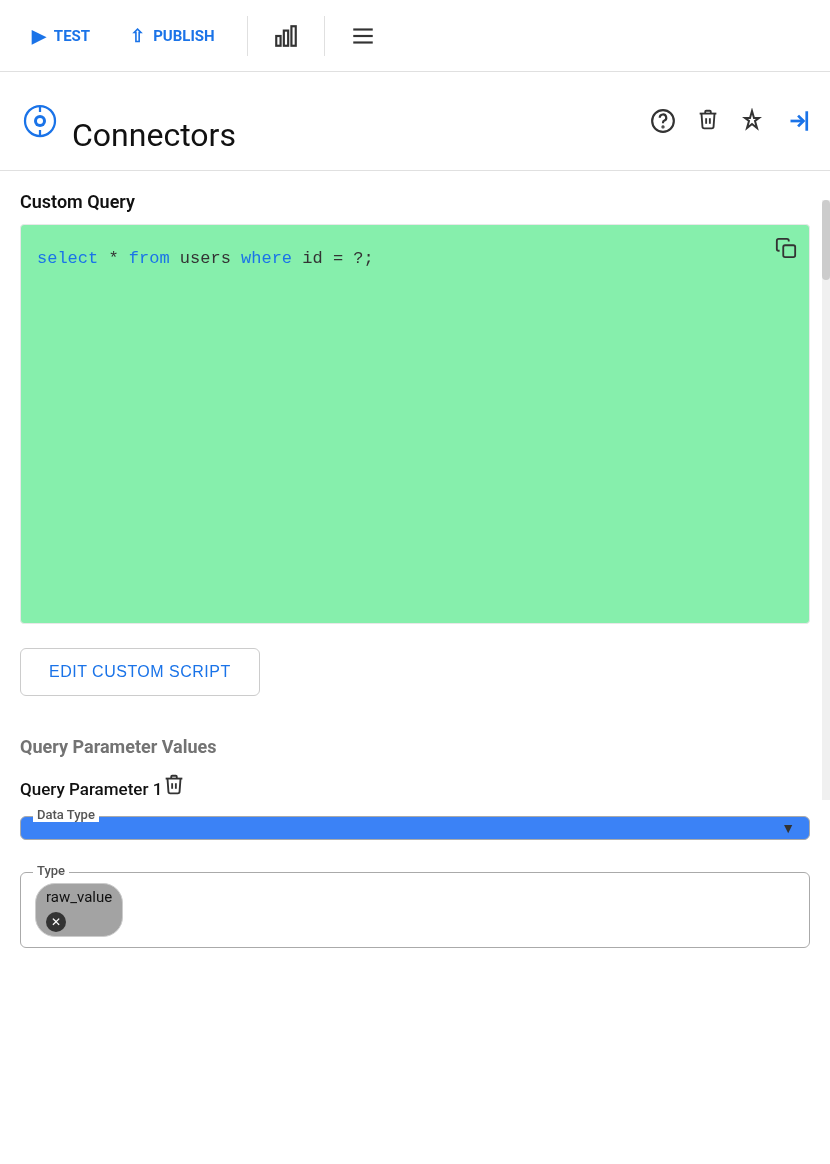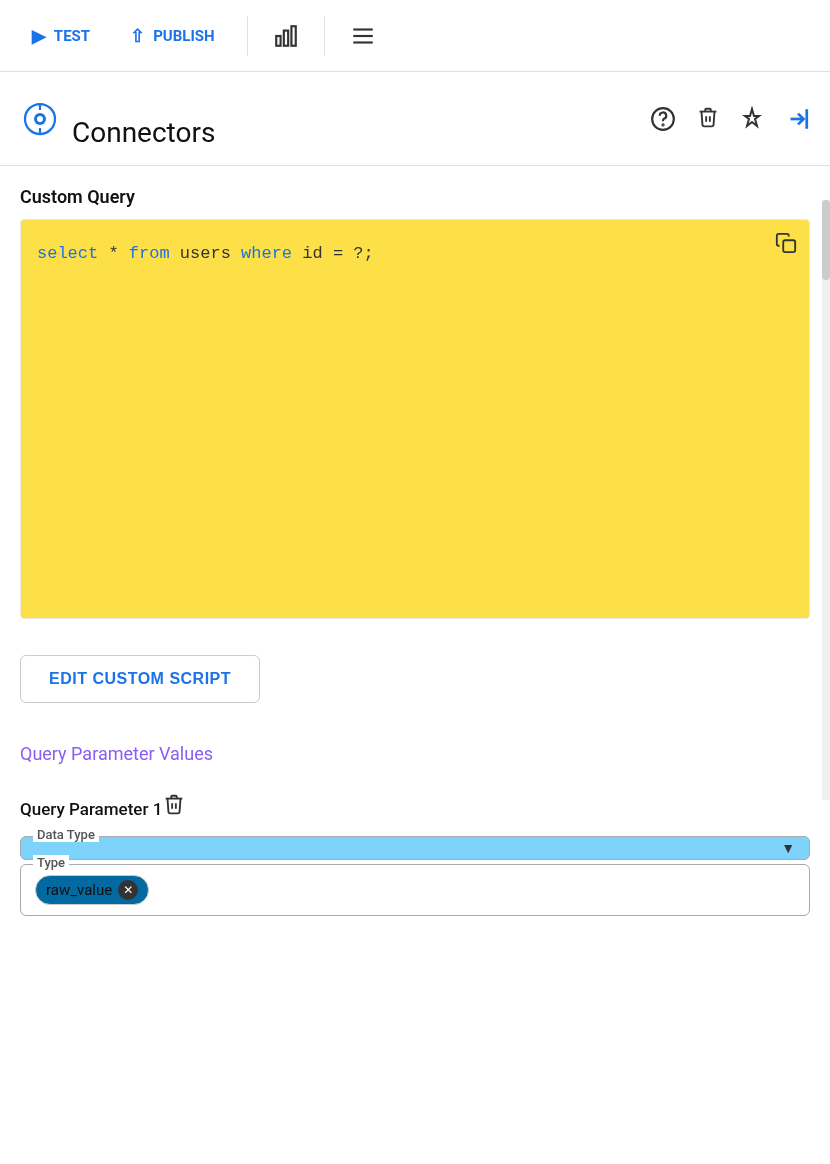--- a/index.html
+++ b/index.html
@@ -61,21 +61,21 @@
     .page-header-icon {
       width: 40px;
       height: 40px;
       display: flex;
       align-items: center;
       justify-content: center;
       color: #1a73e8;
       font-size: 22px;
     }
     .page-title {
-      font-size: 28px;
+      font-size: 32px;
       font-weight: 400;
       color: #111;
       flex: 1;
       margin-top: 28px;
     }
     .header-actions {
       display: flex;
       align-items: center;
       gap: 20px;
     }
@@ -94,27 +94,27 @@
 
     .section-label {
       font-size: 18px;
       font-weight: 600;
       color: #111;
       margin-bottom: 12px;
     }
 
     
     .code-block {
-      background: #fde047;
+      background: #86efac;
       border: 1px solid #e8e8e8;
       border-radius: 4px;
       padding: 20px 16px;
       position: relative;
       min-height: 400px;
-      margin-bottom: 36px;
+      margin-bottom: 24px;
     }
     .code-copy-btn {
       position: absolute;
       top: 12px;
       right: 12px;
       cursor: pointer;
       color: #333;
       font-size: 18px;
     }
     .code-text {
@@ -129,35 +129,35 @@
     .edit-script-btn {
       display: inline-flex;
       align-items: center;
       justify-content: center;
       padding: 14px 28px;
       border: 1.5px solid #ccc;
       border-radius: 6px;
       background: #fff;
       color: #1a73e8;
       font-size: 16px;
-      font-weight: 700;
+      font-weight: 400;
       letter-spacing: 0.5px;
       cursor: pointer;
       margin-bottom: 32px;
     }
 
     
     .query-param-section {
       margin-top: 8px;
     }
     .query-param-title {
       font-size: 18px;
-      font-weight: 400;
-      color: #8b5cf6;
-      margin-bottom: 29px;
+      font-weight: 700;
+      color: #737373;
+      margin-bottom: 16px;
     }
     .query-param-row {
       display: flex;
       align-items: center;
       margin-bottom: 12px;
     }
     .query-param-name {
       font-size: 17px;
       font-weight: 500;
       color: #111;
@@ -167,22 +167,22 @@
       color: #333;
       font-size: 22px;
     }
 
     
     .field-wrapper {
       position: relative;
       border: 1.5px solid #aaa;
       border-radius: 6px;
       padding: 12px 16px 10px 16px;
-      margin-bottom: 4px;
-      background: #7dd3fc;
+      margin-bottom: 32px;
+      background: #3b82f6;
     }
     .field-wrapper .field-label {
       position: absolute;
       top: -10px;
       left: 12px;
       background: #fff;
       padding: 0 4px;
       font-size: 13px;
       color: #555;
       font-weight: 500;
@@ -225,28 +225,28 @@
       top: -10px;
       left: 12px;
       background: #fff;
       padding: 0 4px;
       font-size: 13px;
       color: #555;
       font-weight: 500;
     }
     .tag-chip {
       display: inline-flex;
-      align-items: center;
       gap: 6px;
-      background: #0369a1;
+      background: #a3a3a3;
       border: 1.5px solid #ccc;
       border-radius: 20px;
       padding: 4px 10px;
       font-size: 15px;
       color: #111;
+      flex-direction: column;
     }
     .tag-chip-remove {
       cursor: pointer;
       color: #555;
       font-size: 16px;
       display: flex;
       align-items: center;
       justify-content: center;
       width: 20px;
       height: 20px;

